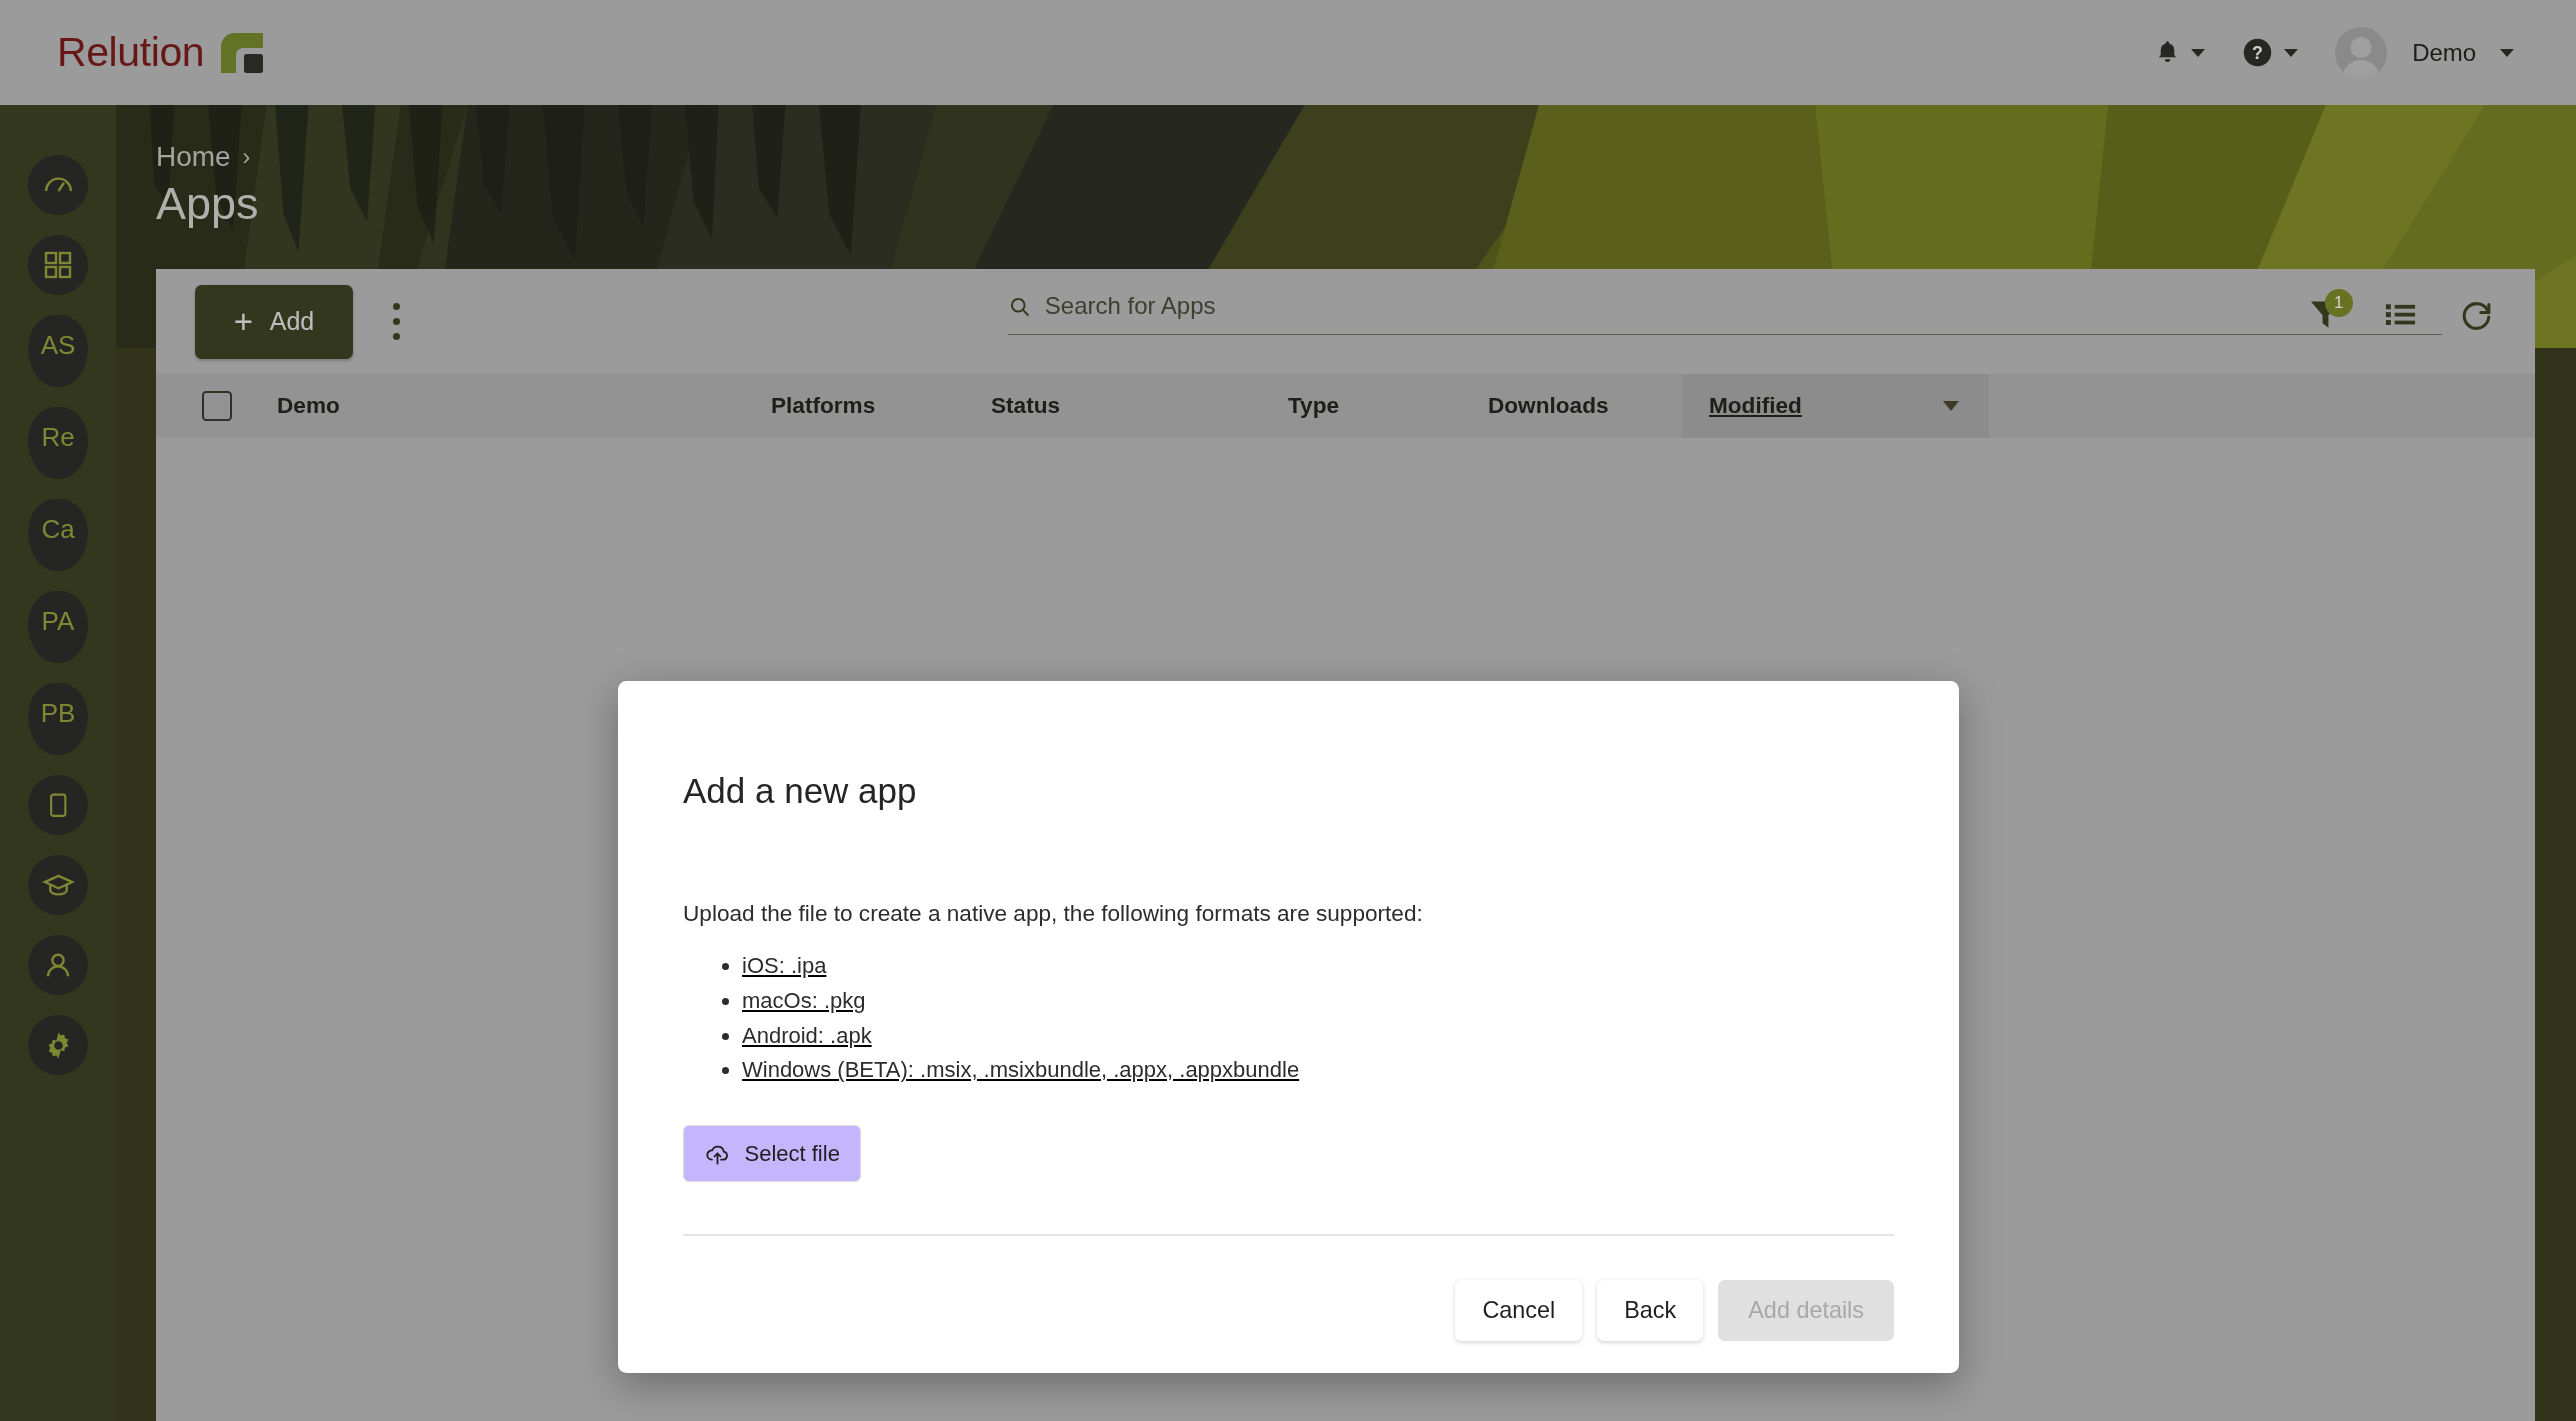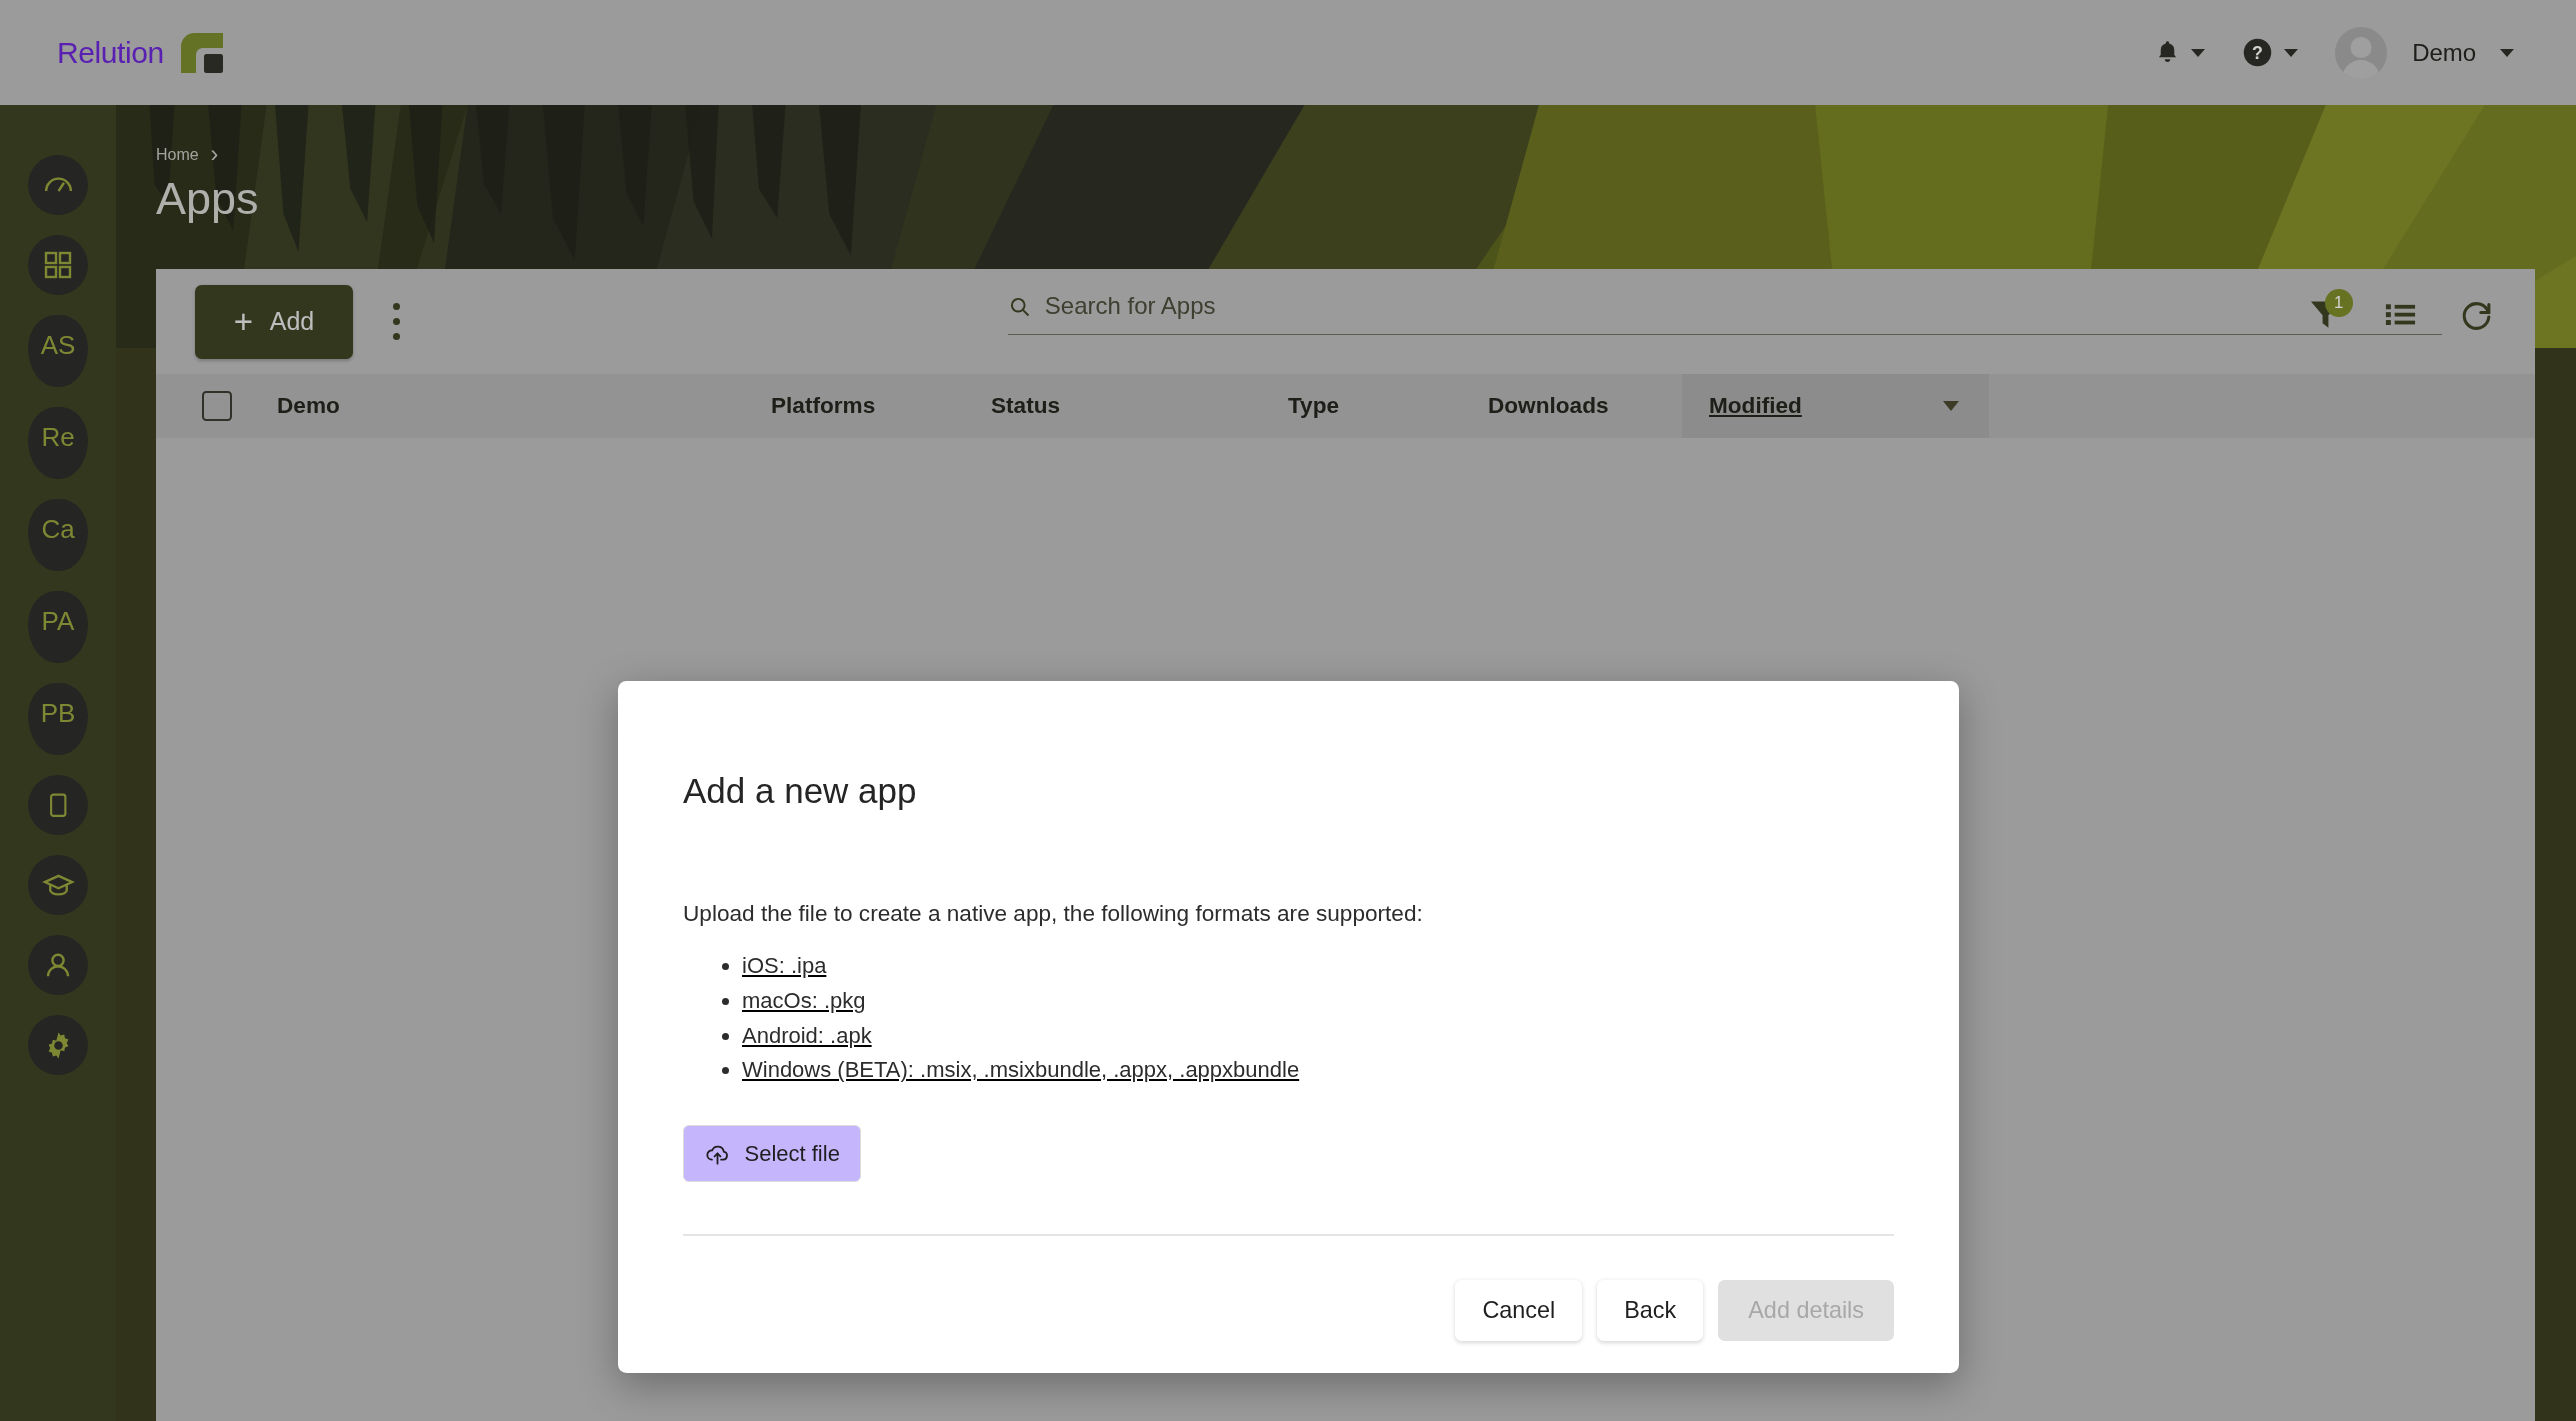--- a/index.html
+++ b/index.html
@@ -13,21 +13,21 @@
   
   .topbar {
     position: absolute; top: 0; left: 0;
     width: 2576px; height: 105px;
     background: #bdbdbd;
     display: flex; align-items: center;
     z-index: 40;
   }
   .logo-wrap { display: flex; align-items: center; margin-left: 57px; }
   .logo-text {
-    font-size: 30px; font-weight: 400; color: #6d28d9;
+    font-size: 41px; font-weight: 400; color: #7f1d1d;
     letter-spacing: -0.4px;
   }
   .logo-mark { position: relative; width: 42px; height: 40px; margin-left: 16.7px; }
   .logo-mark .bracket {
     position: absolute; left: 0; top: 0; width: 42px; height: 40px;
     background: #7b8b2e;
     border-top-left-radius: 13.4px;
   }
   .logo-mark .notch {
     position: absolute; left: 15px; top: 15px; width: 27px; height: 25px;
@@ -286,21 +286,21 @@
       <polygon points="600,0 640,0 630,145 610,105"></polygon>
       <polygon points="680,0 720,0 712,160 690,115"></polygon>
       <polygon points="760,0 800,0 790,135 768,100"></polygon>
       <polygon points="840,0 890,0 878,180 852,130"></polygon>
     </g>
   </svg>
 </div>
 
 <div style="position:absolute;left:156px;top:141px;z-index:12;">
   <div style="display:flex;align-items:center;gap:11.7px;">
-    <span style="font-size:16px;color:#c8c8c2;cursor:pointer;">Home</span>
+    <span style="font-size:28px;color:#c8c8c2;cursor:pointer;">Home</span>
     <span style="font-size:23.4px;color:#c8c8c2;">›</span>
   </div>
   <div style="font-size:45px;color:#d6d6d2;margin-top:5px;font-weight:400;">Apps</div>
 </div>
 
 <div class="content-card">
 
   <div class="toolbar">
     <button class="add-btn">
       <span class="plus">+</span>

